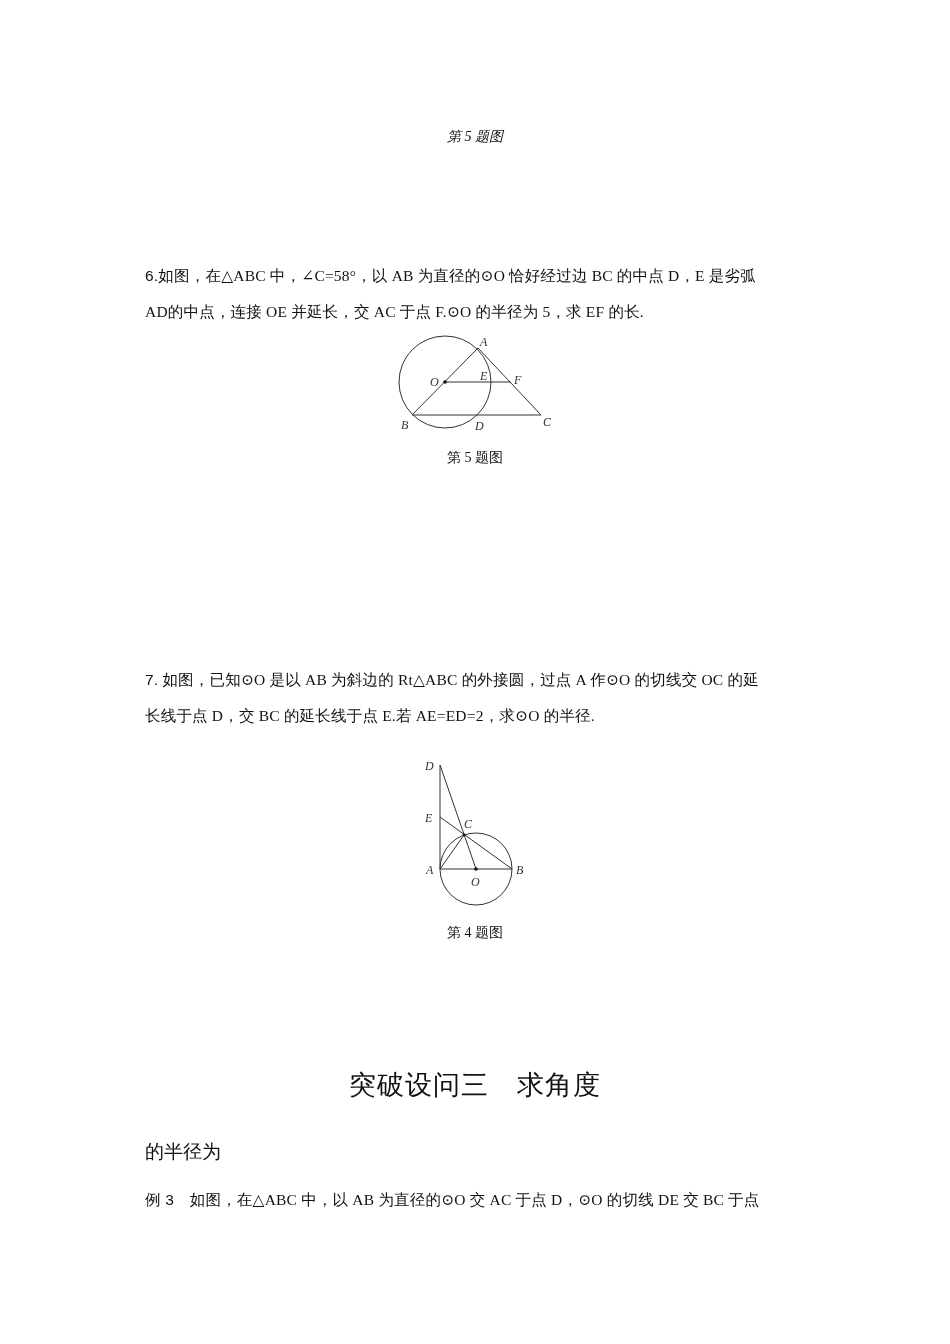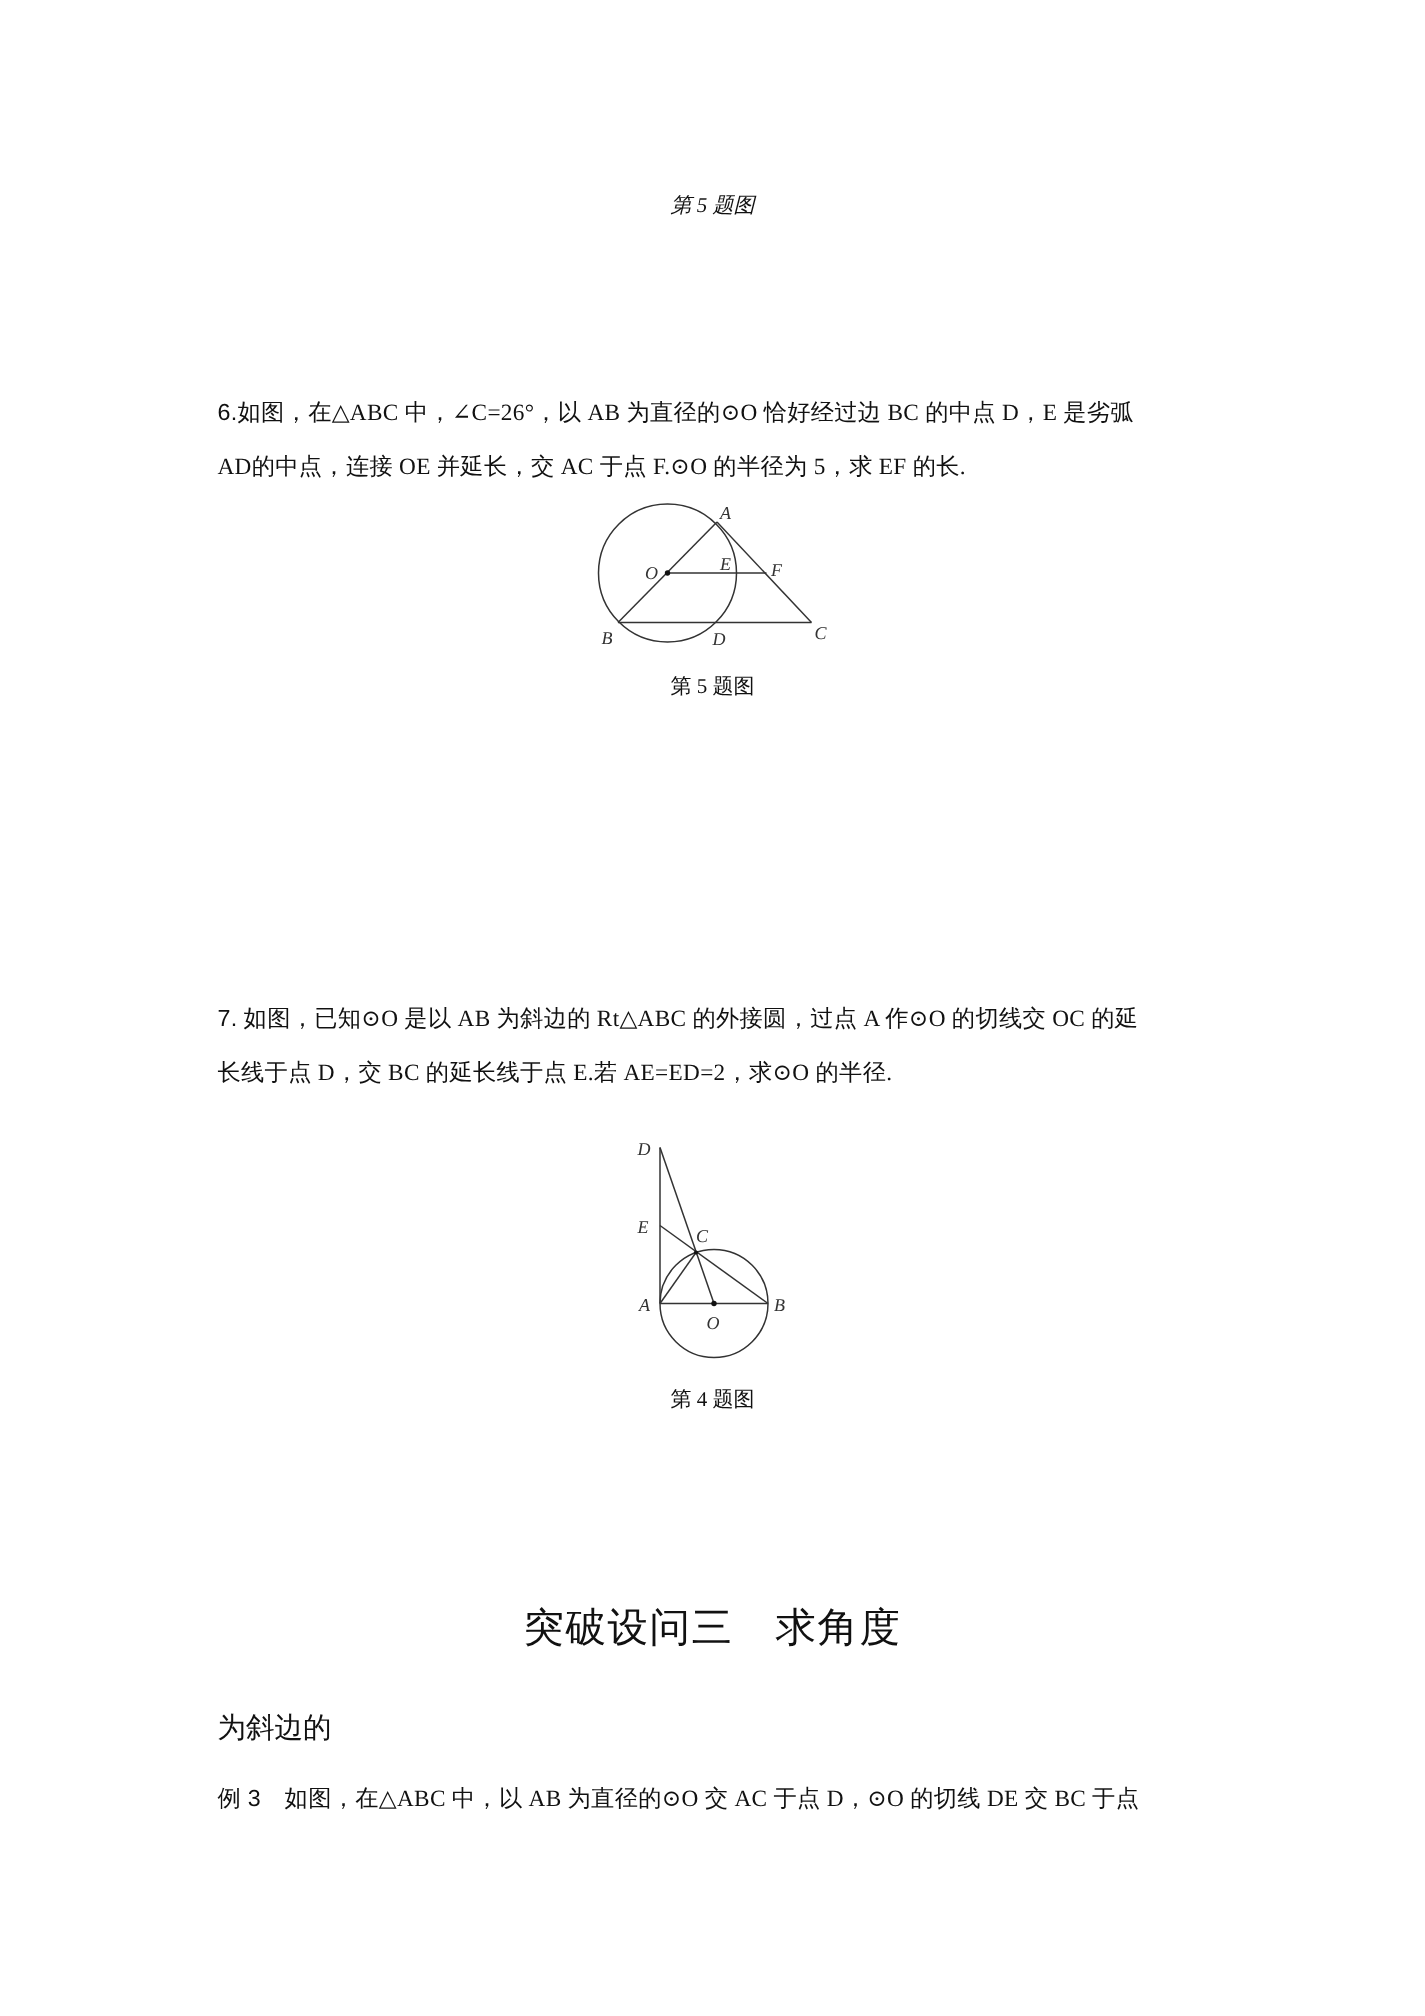--- a/index.html
+++ b/index.html
@@ -13,21 +13,21 @@
                    font-family: "DejaVu Sans", "Liberation Sans", sans-serif; letter-spacing: 1px; }
   .sub-title { left: 145px; font-size: 19px; font-family: "DejaVu Sans", "Liberation Sans", sans-serif; }
   svg text { font-family: "Liberation Serif", serif; font-style: italic; font-size: 12px; fill: #333; }
 </style>
 </head>
 <body>
 
 <div class="abs caption" style="top:128px;font-style:italic;">第 5 题图</div>
 
 <div class="abs para" style="top:258px;">
-  <div><span class="qnum">6.</span><span>如图，在△ABC 中，∠C=26°，以 AB 为直径的⊙O 恰好经过边  BC 的中点 D，E 是劣弧</span></div>
+  <div><span class="qnum">6.</span><span>如图，在△ABC 中，∠C=58°，以 AB 为直径的⊙O 恰好经过边  BC 的中点 D，E 是劣弧</span></div>
   <div>AD的中点，连接 OE 并延长，交 AC 于点 F.⊙O 的半径为 5，求 EF 的长.</div>
 </div>
 
 <svg class="abs" style="left:390px; top:330px;" width="175" height="108" viewBox="390 330 175 108">
   <g stroke="#333" stroke-width="1" fill="none">
     <circle cx="445" cy="382" r="46"></circle>
     <line x1="478" y1="348" x2="412" y2="415"></line>
     <line x1="478" y1="348" x2="541" y2="415"></line>
     <line x1="412" y1="415" x2="541" y2="415"></line>
     <line x1="445" y1="382" x2="511" y2="382"></line>
@@ -62,17 +62,17 @@
   <text x="425" y="770">D</text>
   <text x="425" y="822">E</text>
   <text x="464" y="828">C</text>
   <text x="426" y="874">A</text>
   <text x="516" y="874">B</text>
   <text x="471" y="886">O</text>
 </svg>
 <div class="abs caption" style="top:924px;">第 4 题图</div>
 
 <div class="abs section-title" style="top:1067px;">突破设问三　求角度</div>
-<div class="abs sub-title" style="top:1139px;">为斜边的</div>
+<div class="abs sub-title" style="top:1139px;">的半径为</div>
 
 <div class="abs para" style="top:1182px;">
   <span class="qnum">例 3</span><span>　如图，在△ABC 中，以 AB 为直径的⊙O 交 AC 于点 D，⊙O 的切线 DE 交 BC 于点</span>
 </div>
 
 </body></html>

